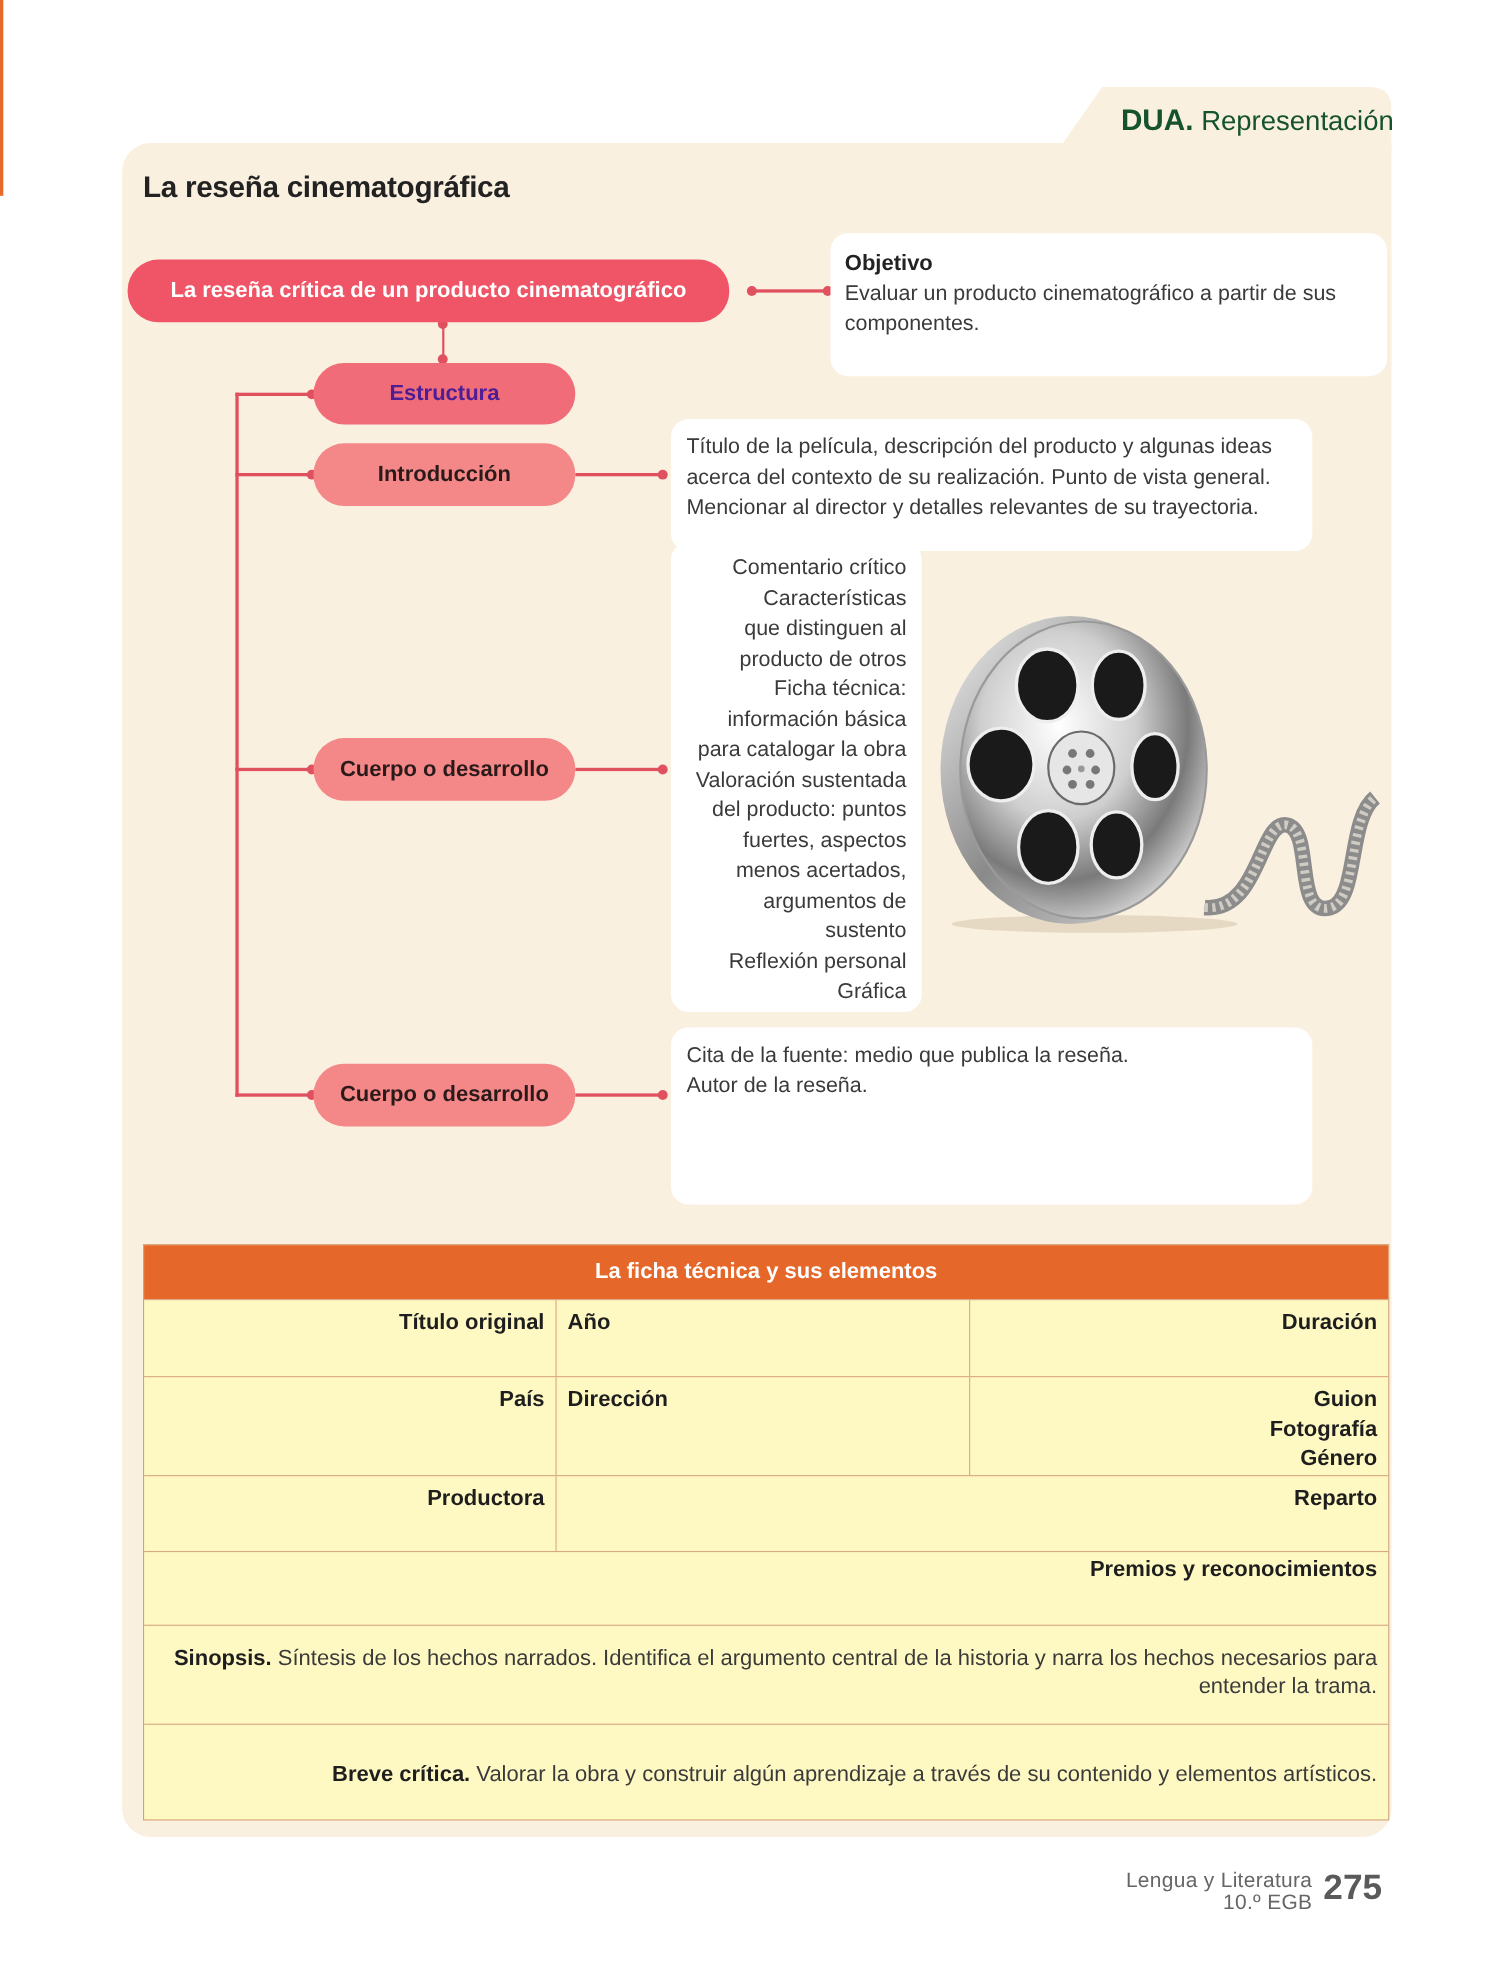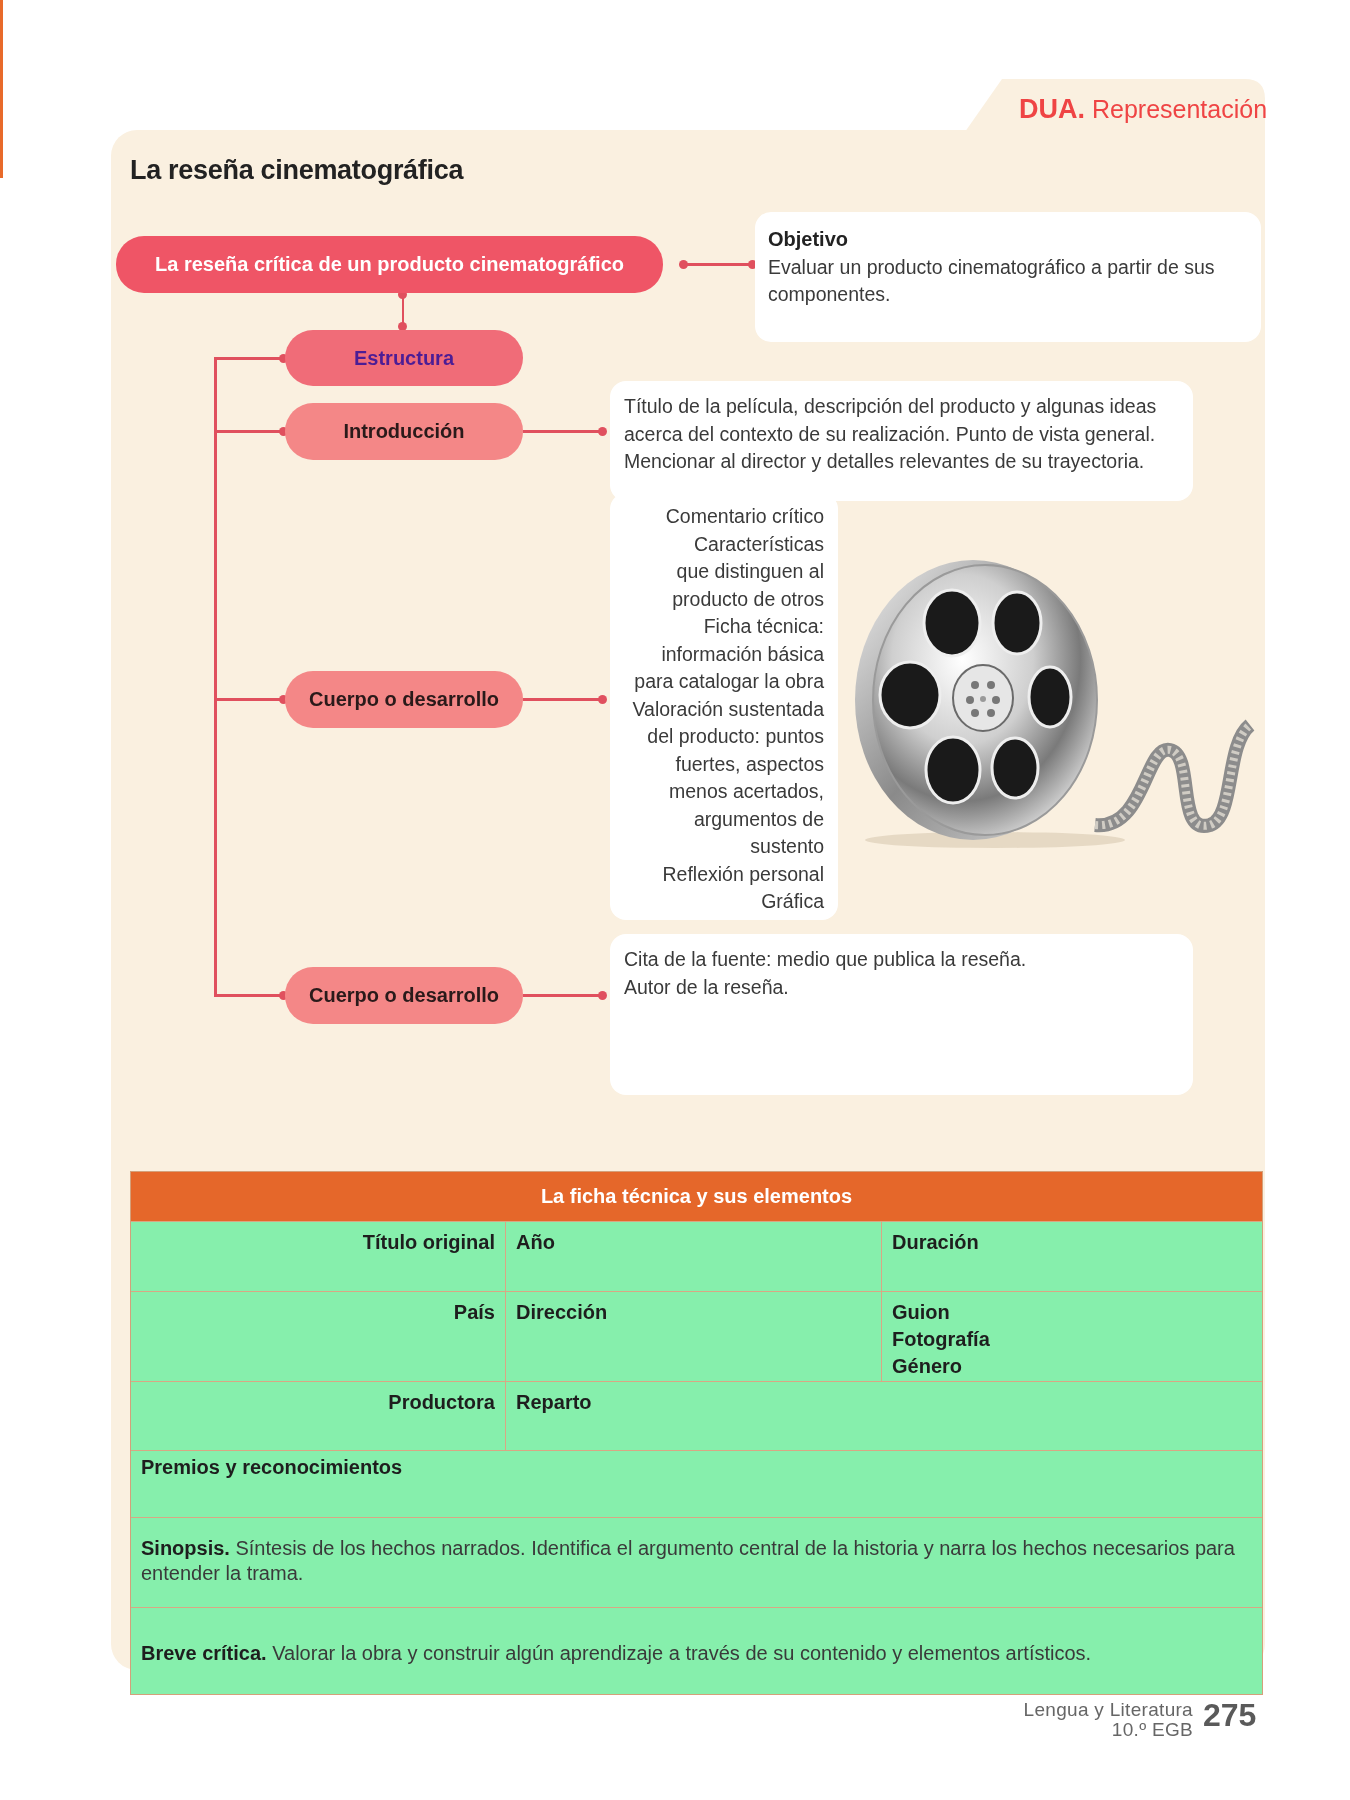--- a/index.html
+++ b/index.html
@@ -3,43 +3,43 @@
 <meta charset="utf-8">
 <style>
   html, body { margin:0; padding:0; }
   body { width:1350px; height:1800px; position:relative; background:#ffffff; overflow:hidden;
          font-family:"Liberation Sans", "DejaVu Sans", sans-serif; color:#222; }
   .abs { position:absolute; }
   .edge-strip { left:0; top:0; width:3px; height:178px; background:#e86a2a; }
   .panel { left:111px; top:130px; width:1154px; height:1540px; background:#faf0e0; border-radius:26px 0 26px 26px; }
   .tab { left:960px; top:79px; width:305px; height:60px; }
   .tab svg { display:block; }
-  .dua { left:1019px; top:94px; font-size:25px; color:#ef4444; white-space:nowrap; }
+  .dua { left:1019px; top:94px; font-size:25px; color:#14532d; white-space:nowrap; }
   .dua b { font-weight:bold; font-size:27px; }
   .title { left:130px; top:155px; font-size:27px; font-weight:bold; color:#222; letter-spacing:-0.3px; }
   .pill { border-radius:28px; display:flex; align-items:center; justify-content:center;
           font-weight:bold; font-size:20px; text-align:center; box-sizing:border-box; }
   .pill-main { left:116px; top:236px; width:547px; height:57px; background:#ef5566; color:#fff; font-size:20px; }
   .pill-est { left:285px; top:330px; width:238px; height:56px; background:#f06c78; color:#4c1d95; }
   .pill-sec { width:238px; height:57px; background:#f48787; color:#2a1a1a; }
   .box { background:#ffffff; border-radius:16px; box-sizing:border-box; font-size:19.5px; line-height:27.5px; color:#3a3a3a; padding:10px 12px; }
   .box-obj { left:755px; top:212px; width:506px; height:130px; padding:14px 13px; }
   .box-obj .h { font-weight:bold; color:#222; font-size:20px; }
   .box-intro { left:610px; top:381px; width:583px; height:120px; padding:12px 14px; }
   .box-body { left:610px; top:493px; width:228px; height:427px; padding:10px 14px;text-align:right; }
   .box-concl { left:610px; top:934px; width:583px; height:161px; padding:12px 14px; }
   .line { background:#e0505e; }
   .dot { width:9px; height:9px; border-radius:50%; background:#e0505e; }
   .reel { left:845px; top:545px; width:420px; height:310px; }
-  .table { left:130px; top:1131px; width:1133px; border:1.5px solid #d4a07a; box-sizing:border-box; background:#86efac;margin-top:40px; }
+  .table { left:130px; top:1131px; width:1133px; border:1.5px solid #d4a07a; box-sizing:border-box; background:#fef9c3; }
   .thead { height:49px; background:#e5672a; color:#fff; font-weight:bold; font-size:20px; display:flex; align-items:center; justify-content:center; }
   .trow { display:flex; border-top:1.5px solid #d9a784; }
   .tcell { box-sizing:border-box; padding:7px 10px; font-weight:bold; font-size:20px; color:#1e1e1e; line-height:27px; }
   .tcell + .tcell { border-left:1.5px solid #d9a784; }
-  .c1 { width:374px;text-align:right; } .c2 { width:376px; } .c3 { flex:1; }
+  .c1 { width:374px;text-align:right; } .c2 { width:376px; } .c3 { flex:1;text-align:right; }
   .normal { font-weight:normal; color:#3a3a3a; }
   .footer-subj { right:157px; top:1700px; text-align:right; font-size:19px; color:#666; line-height:20px; letter-spacing:0.3px; }
   .footer-page { left:1203px; top:1697px; font-size:32px; font-weight:bold; color:#5a5a5a; }
 </style>
 </head>
 <body>
 
 <div class="abs edge-strip"></div>
 
 <div class="abs panel"></div>

